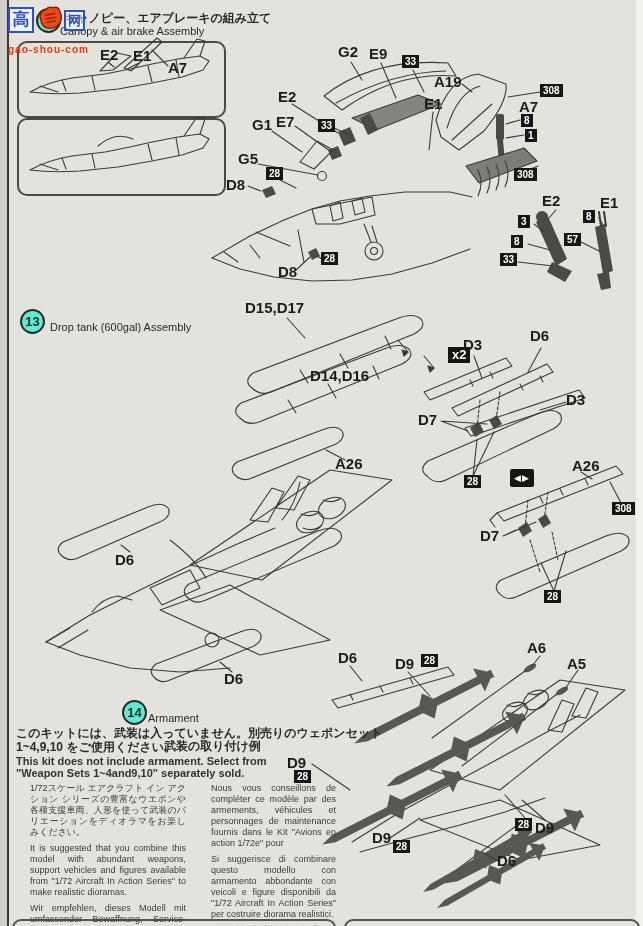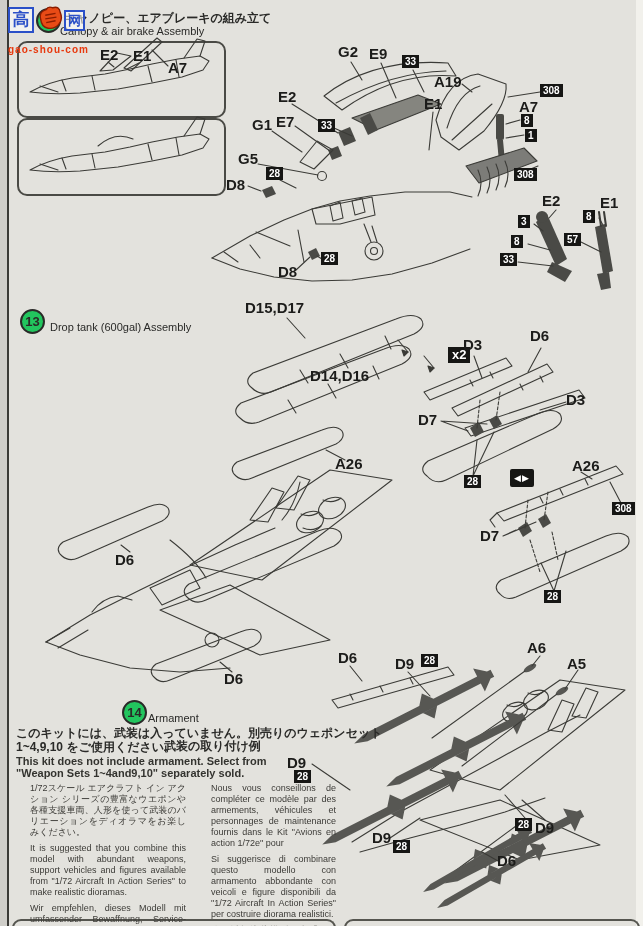--- a/index.html
+++ b/index.html
@@ -9,21 +9,21 @@
   .scan-line{position:absolute;left:7px;top:0;width:2px;height:100%;background:#3a3a36;}
   .scan-right{position:absolute;right:0;top:0;width:7px;height:100%;background:#f2f1ec;}
   .art{position:absolute;left:0;top:0;z-index:1;}
   .viewbox{position:absolute;border:2px solid #4a4a45;border-radius:10px;z-index:0;}
   .part{position:absolute;font-weight:bold;font-size:15px;line-height:15px;color:#1c1c1a;
         white-space:nowrap;z-index:3;}
   .co{position:absolute;background:#161614;color:#fff;font-weight:bold;font-size:10px;
       line-height:11px;padding:1px 3px;z-index:3;white-space:nowrap;}
   .co-big{font-size:13px;line-height:14px;padding:1px 4px;}
   .stepcircle{position:absolute;width:21px;height:21px;border:2px solid #2a2a28;border-radius:50%;
-      text-align:center;font-weight:bold;font-size:13px;line-height:21px;background:#22c55e;z-index:2;}
+      text-align:center;font-weight:bold;font-size:13px;line-height:21px;background:#5eead4;z-index:2;}
   .jtitle{position:absolute;font-weight:bold;font-size:12px;line-height:13px;white-space:nowrap;z-index:3;}
   .etitle{position:absolute;font-size:11px;line-height:12px;white-space:nowrap;z-index:3;}
   .notejp{position:absolute;font-weight:bold;font-size:12px;line-height:13px;white-space:nowrap;z-index:3;}
   .noteen{position:absolute;font-weight:bold;font-size:11px;line-height:12px;white-space:nowrap;z-index:3;color:#33332f;}
   .swapbox{position:absolute;background:#161614;color:#fff;font-size:9px;line-height:12px;
       padding:3px 4px;border-radius:2px;z-index:3;letter-spacing:1px;}
   .wm{position:absolute;left:8px;top:4px;z-index:4;}
   .wm-row{display:flex;align-items:center;}
   .wm-char{display:inline-block;border:2px solid #2b50c8;color:#2b50c8;font-weight:bold;
       background:rgba(255,255,255,.55);text-align:center;}

